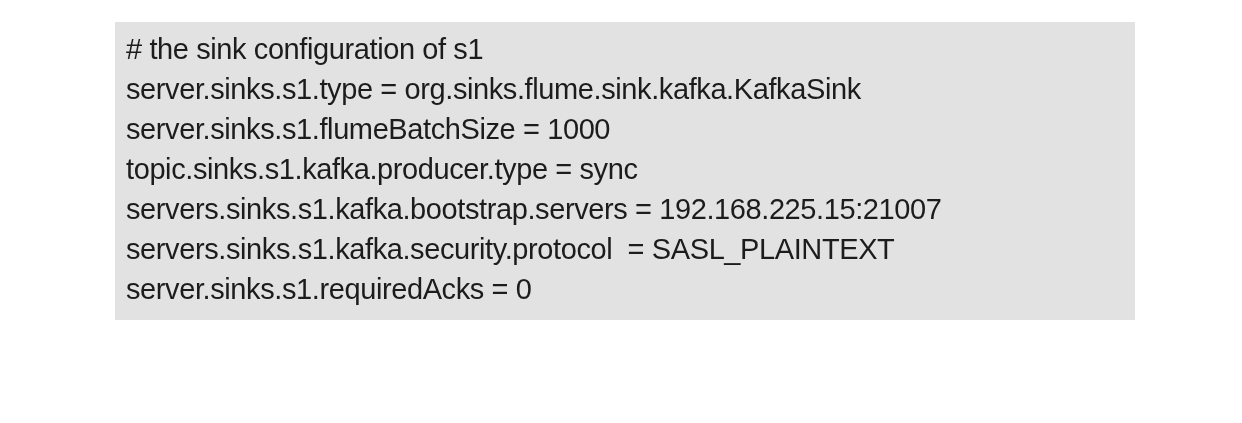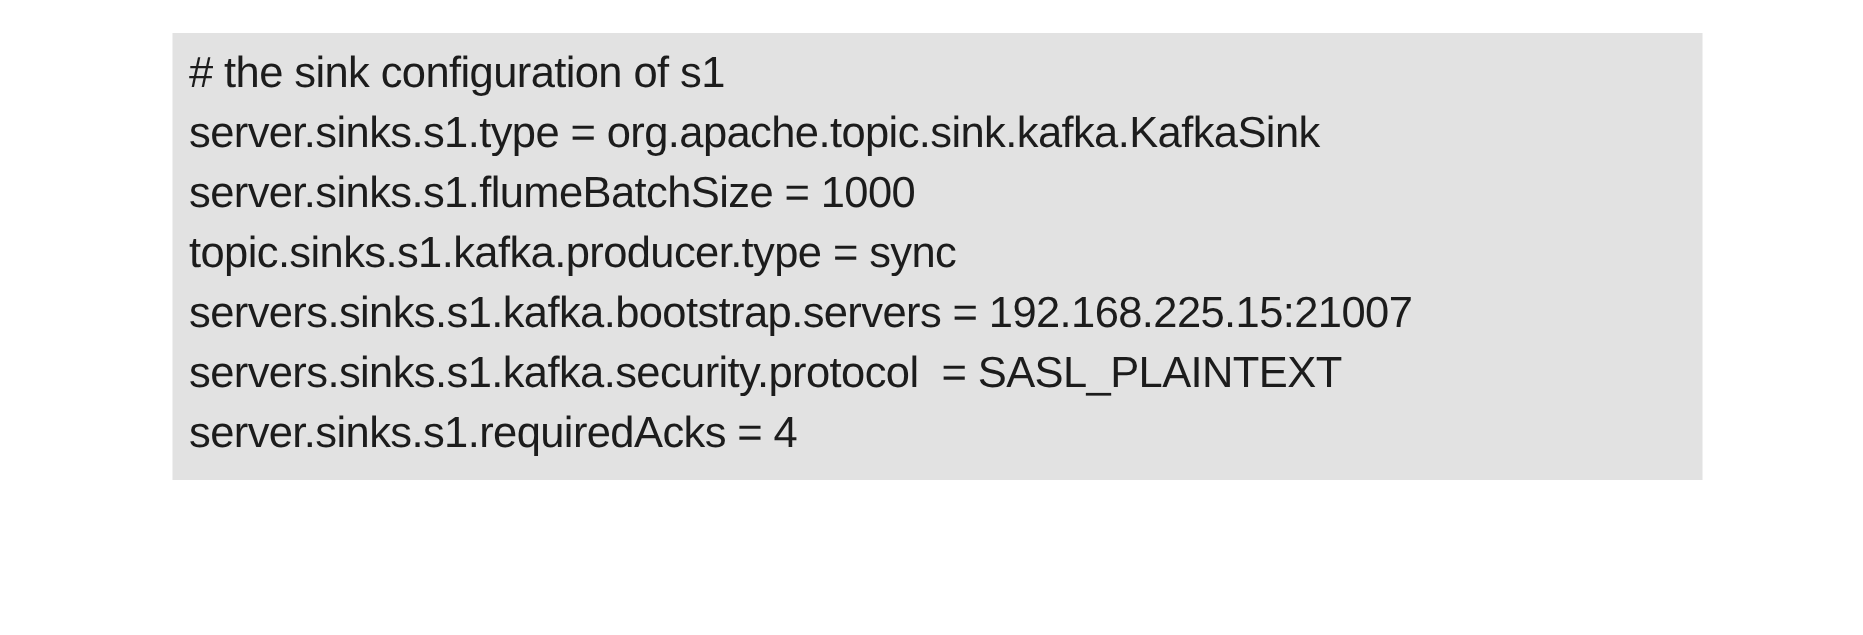--- a/index.html
+++ b/index.html
@@ -46,23 +46,23 @@
     font-family: Liberation Sans, sans-serif;
   }
 </style>
 </head>
 <body>
 
 <div class="screen">
 
   <div class="code-box">
     <div class="code-line"># the sink configuration of s1</div>
-    <div class="code-line">server.sinks.s1.type = org.apache.topic.sink.kafka.KafkaSink</div>
+    <div class="code-line">server.sinks.s1.type = org.sinks.flume.sink.kafka.KafkaSink</div>
     <div class="code-line">server.sinks.s1.flumeBatchSize = 1000</div>
     <div class="code-line">topic.sinks.s1.kafka.producer.type = sync</div>
     <div class="code-line">servers.sinks.s1.kafka.bootstrap.servers = 192.168.225.15:21007</div>
     <div class="code-line">servers.sinks.s1.kafka.security.protocol  = SASL_PLAINTEXT</div>
-    <div class="code-line">server.sinks.s1.requiredAcks = 4</div>
+    <div class="code-line">server.sinks.s1.requiredAcks = 0</div>
   </div>
 
   <div class="watermark">掘金技术社区 @ 二二孚日</div>
 
 </div>
 
 </body></html>

